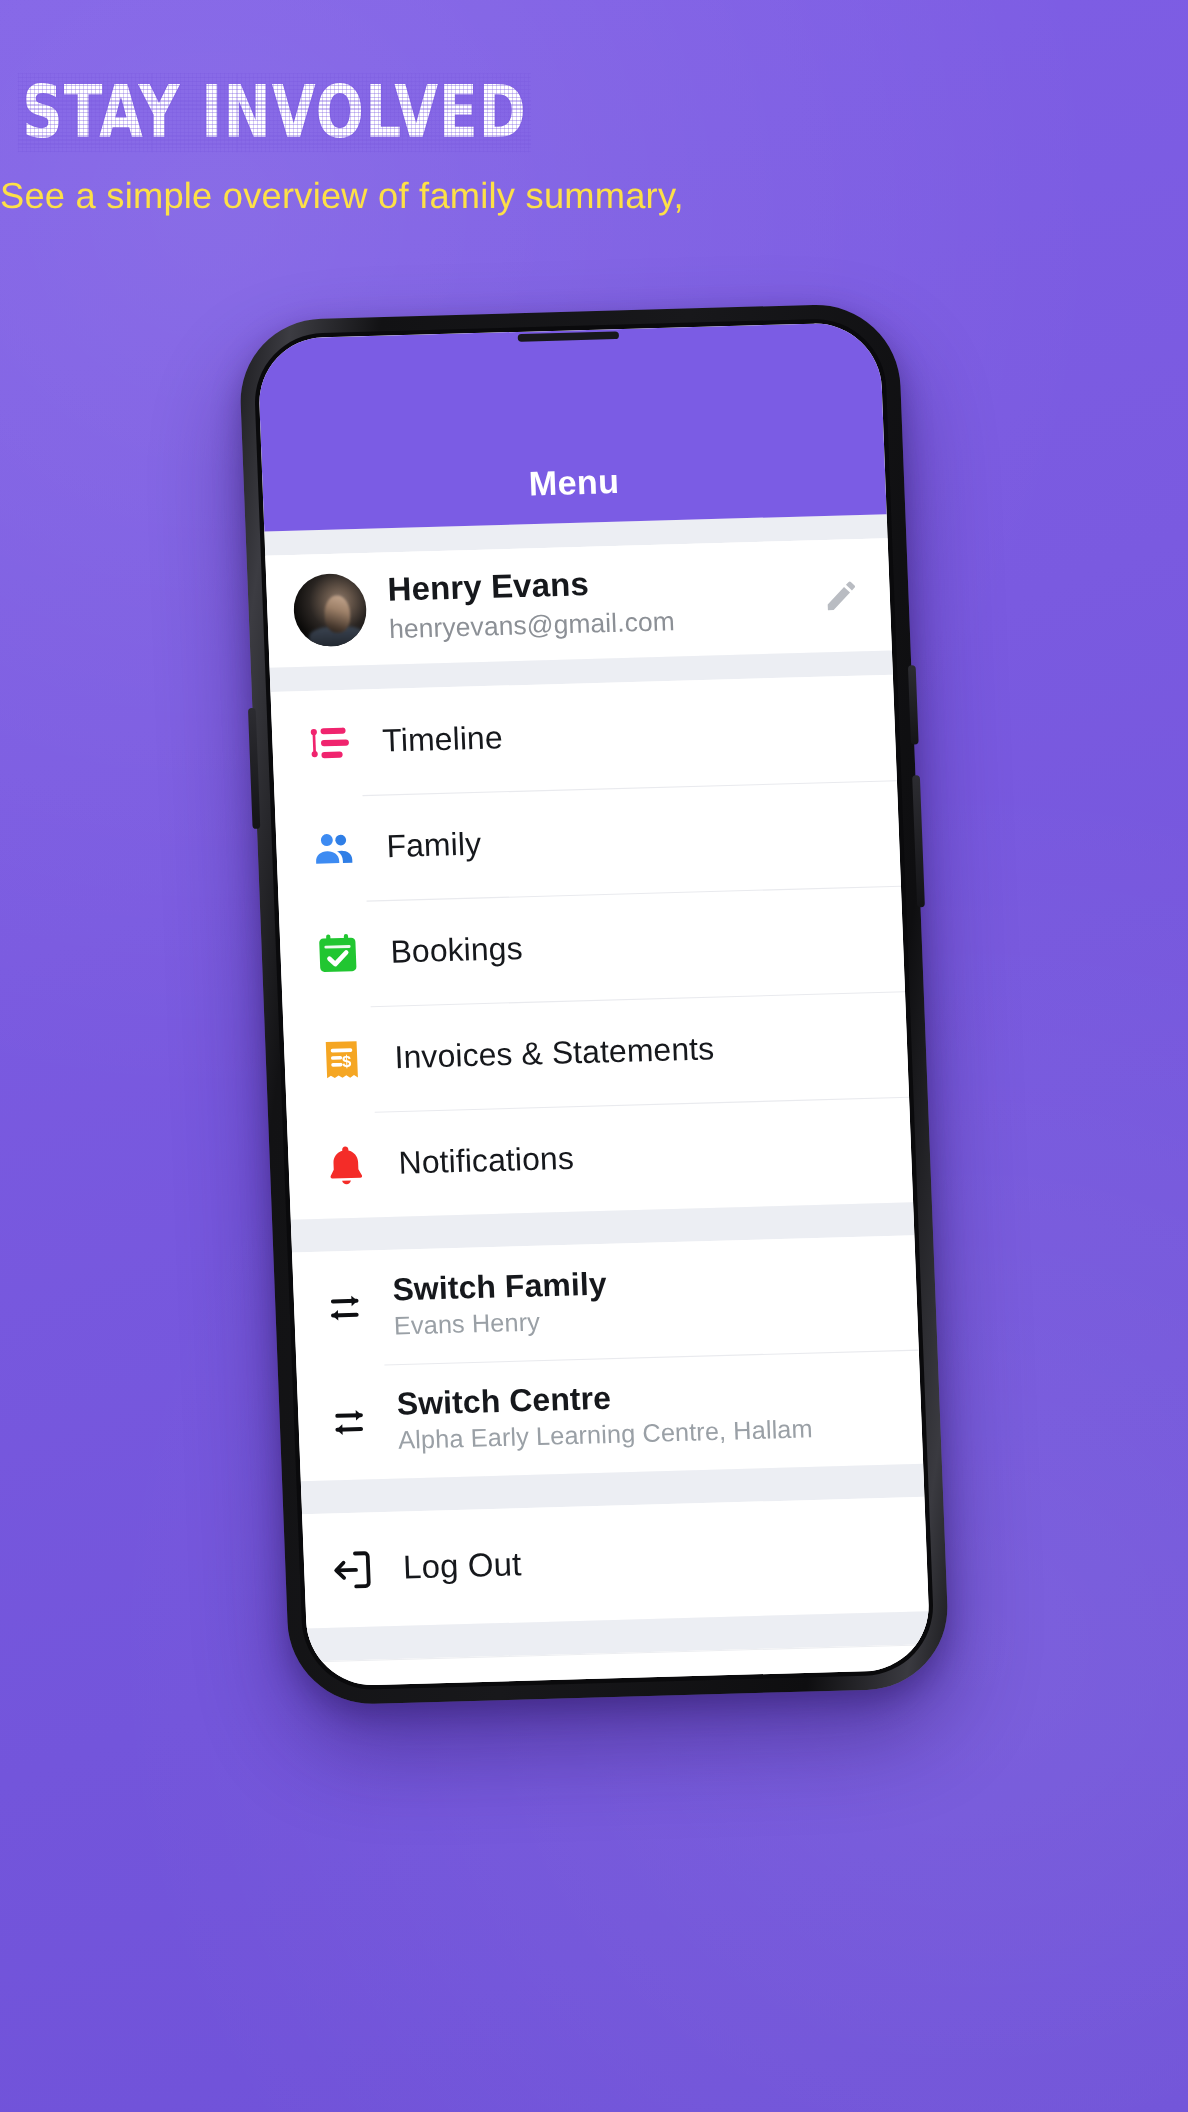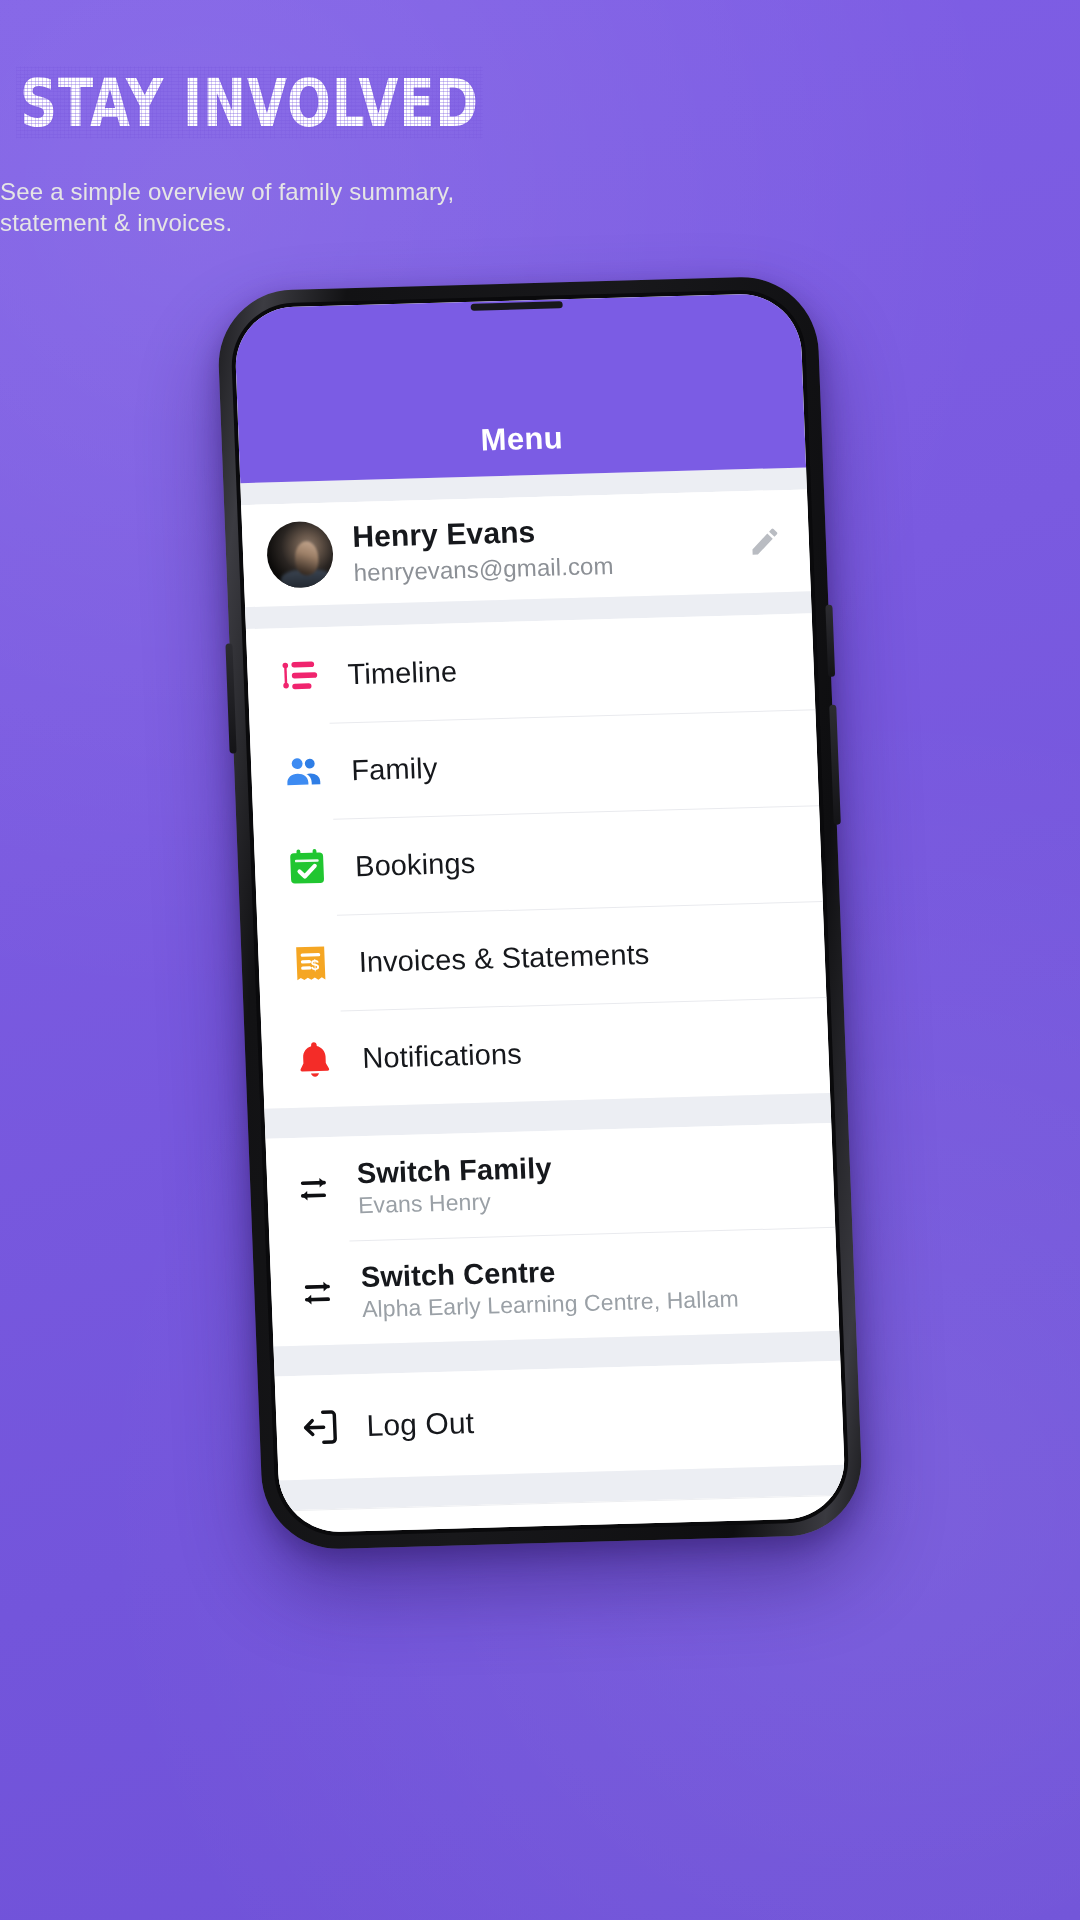--- a/index.html
+++ b/index.html
@@ -36,24 +36,24 @@
   .headline::after{
     content:"";
     position:absolute; left:-4px; right:-4px; top:2px; bottom:2px;
     background-image:
       repeating-linear-gradient(0deg, rgba(124,92,224,.38) 0px, rgba(124,92,224,.38) 1px, transparent 1px, transparent 3px),
       repeating-linear-gradient(90deg, rgba(124,92,224,.30) 0px, rgba(124,92,224,.30) 1px, transparent 1px, transparent 4px);
     mix-blend-mode:normal;
     pointer-events:none;
   }
   .subhead {
-    margin-top:41px;
-    font-size:24px;
+    margin-top:22px;
+    font-size:33px;
     line-height:1.30;
-    color:#e5e5e5;
+    color:#fde047;
     font-weight:400;
     letter-spacing:.2px;
   }
   .subhead div { white-space:nowrap; }
 
   
   .phone-stage{
     position:absolute;
     left:50%; top:283px;
     width:600px; height:1260px;
@@ -195,21 +195,20 @@
 </style>
 </head>
 <body>
 
 <div id="bg"></div>
 
 <div class="headline-wrap">
   <div class="headline">STAY INVOLVED</div>
   <div class="subhead">
     <div>See a simple overview of family summary,</div>
-    <div>statement &amp; invoices.</div>
   </div>
 </div>
 
 <div class="phone-stage">
   <div class="phone">
     <div class="phone-left-btn"></div>
     <div class="bezel-inner">
       <div class="earpiece"></div>
       <div class="screen">
 

